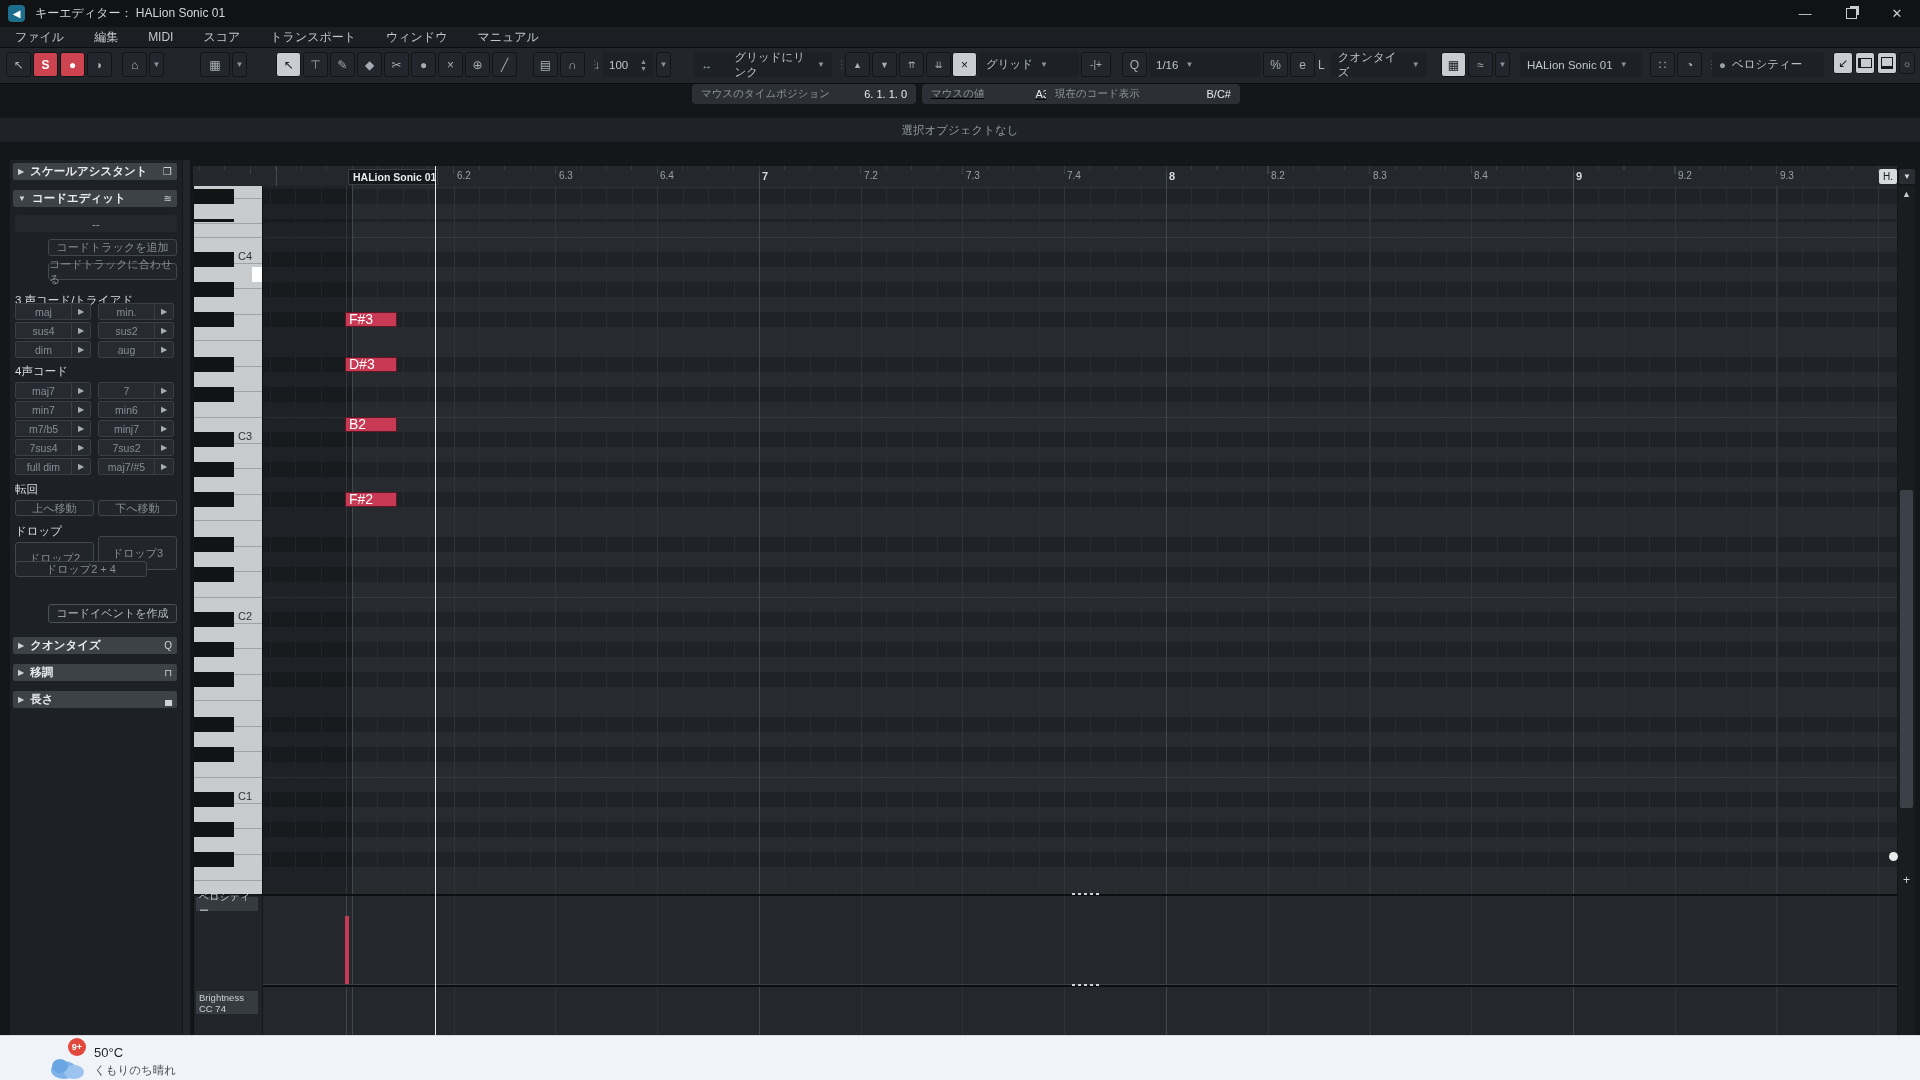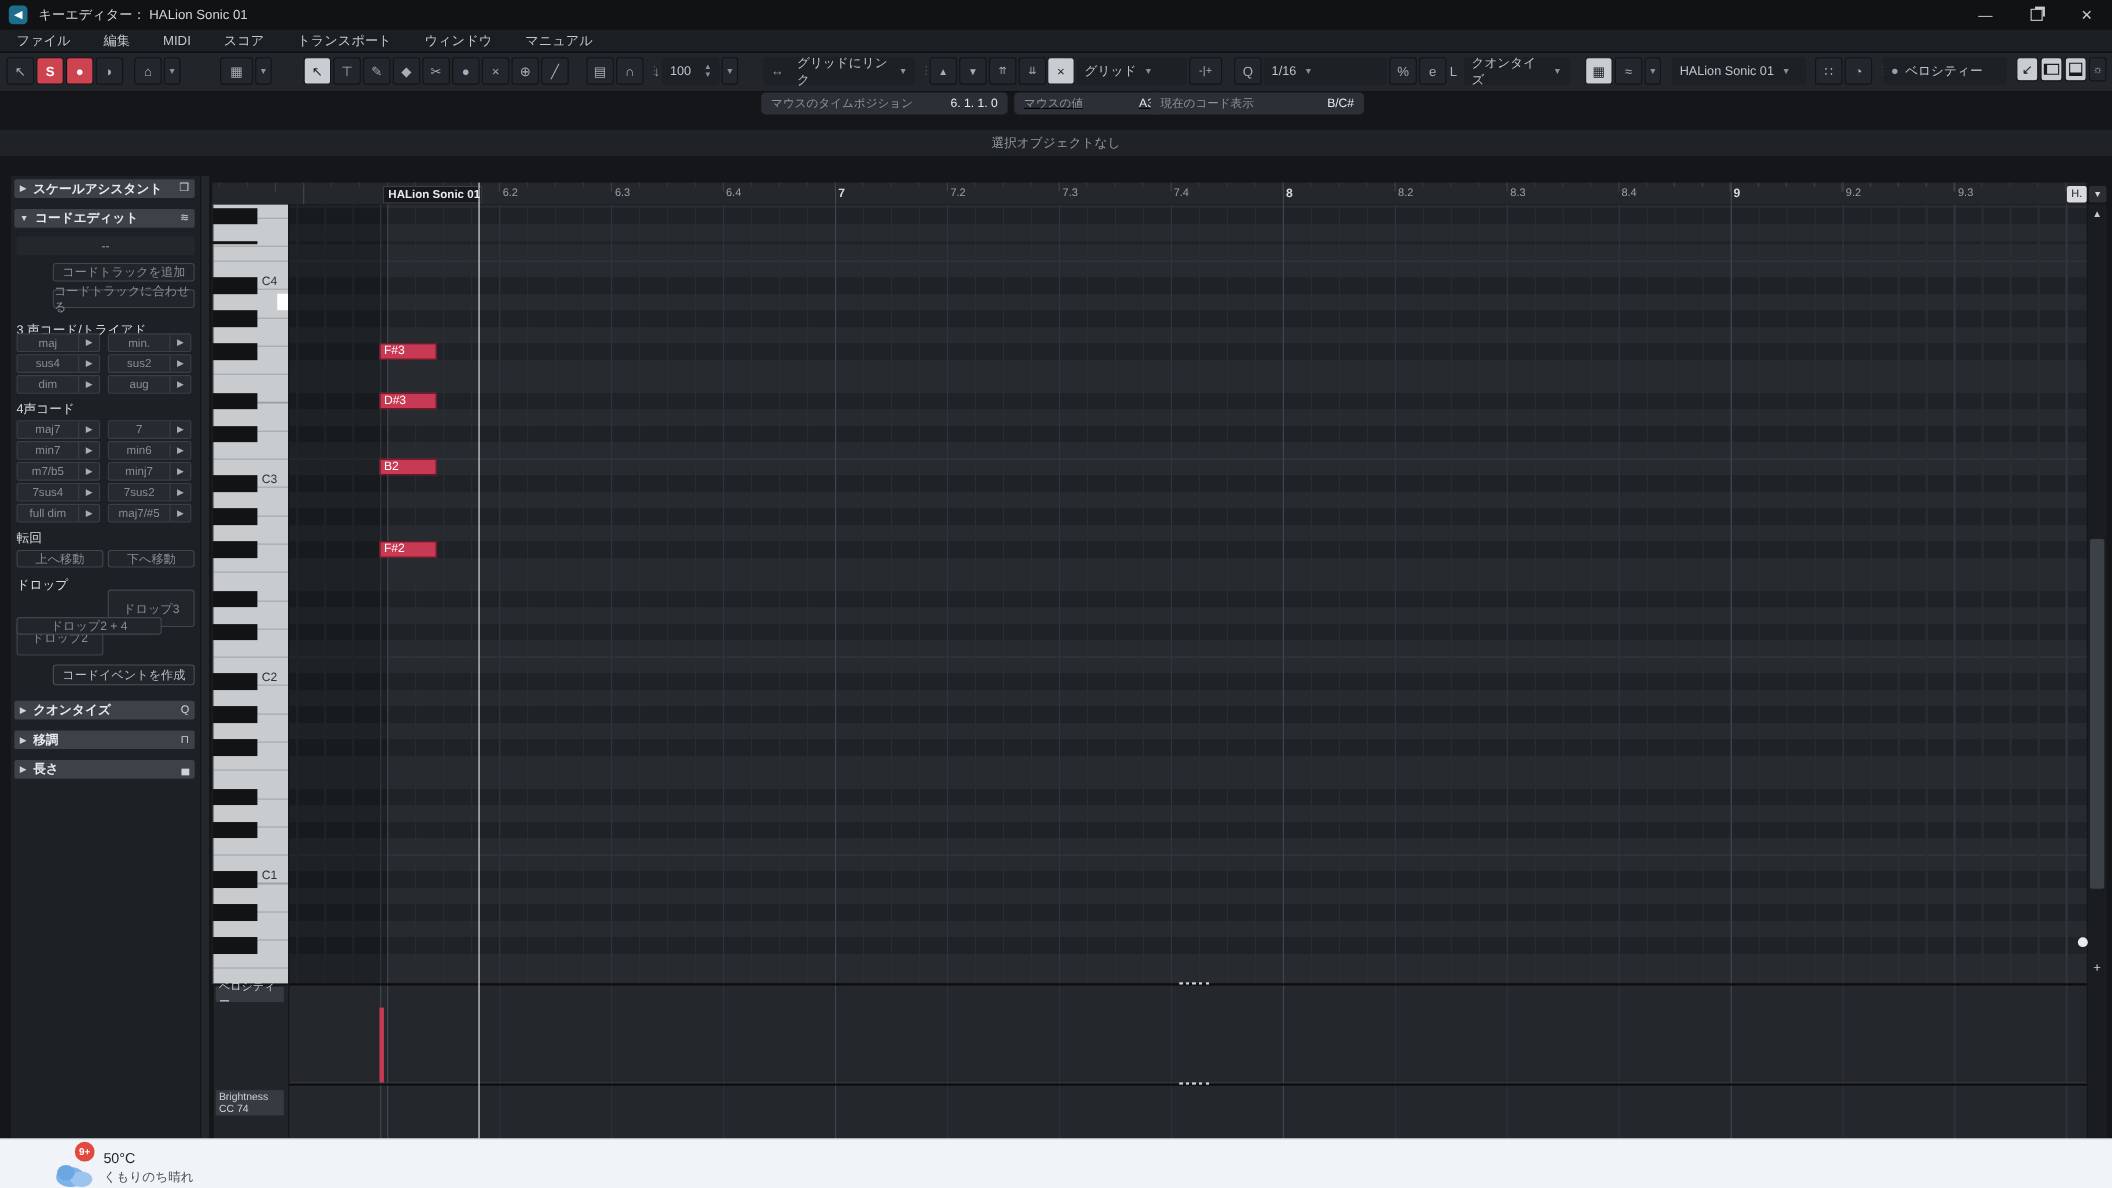--- a/index.html
+++ b/index.html
@@ -46,21 +46,21 @@
   #blackkeys{left:193px;top:186px;width:41px;height:708px;background:repeating-linear-gradient(to bottom,transparent 0 30px,#111315 30px 45px,transparent 45px 60px,#111315 60px 75px,transparent 75px 90px,#111315 90px 105px,transparent 105px 135px,#111315 135px 150px,transparent 150px 165px,#111315 165px 180px);background-position:0 36px;}
   .keylab{position:absolute;color:#2e3134;font-size:11px;margin-top:28px;}
   #grid{left:263px;top:186px;width:1634px;height:708px;
     background:
       repeating-linear-gradient(to right,#42474e 0 1px,transparent 1px 407px),
       repeating-linear-gradient(to right,#31353b 0 1px,transparent 1px 101.75px),
       repeating-linear-gradient(to right,#2a2e33 0 1px,transparent 1px 25.4375px),
       repeating-linear-gradient(to bottom,#343a40 0 1px,transparent 1px 180px),
       repeating-linear-gradient(to bottom,#272b30 0 30px,#1f2327 30px 45px,#272b30 45px 60px,#1f2327 60px 75px,#272b30 75px 90px,#1f2327 90px 105px,#272b30 105px 135px,#1f2327 135px 150px,#272b30 150px 165px,#1f2327 165px 180px);
     background-position:89px 0,89px 0,89px 0,0 51px,0 36px;}
-  .note{position:absolute;height:15px;width:52px;background:#c83a54;border:1px solid #5f1626;box-sizing:border-box;color:#fff;font-size:11px;line-height:13px;padding-left:3px;}
+  .note{position:absolute;height:15px;width:52px;background:#c83a54;border:1px solid #5f1626;box-sizing:border-box;color:#fff;font-size:14px;line-height:13px;padding-left:3px;}
   .lane{left:263px;top:896px;width:1634px;height:89px;background:
       repeating-linear-gradient(to right,#42474e 0 1px,transparent 1px 407px),
       repeating-linear-gradient(to right,#2e3238 0 1px,transparent 1px 101.75px),#24272c;
       background-position:89px 0,89px 0;}
   .lanediv{left:263px;width:1634px;height:2px;background:#0c0e10;}
   .dashes{position:absolute;width:28px;height:2px;background:repeating-linear-gradient(to right,#d0d4d8 0 3px,transparent 3px 6px);}
   .lanelab{position:absolute;left:196px;background:#363b41;color:#ccd1d6;}
   #playhead{left:435px;top:166px;width:1px;height:869px;background:#e6e9ec;}
   #partlabel{left:348px;top:169px;width:90px;height:16px;background:#16181c;border:1px solid #3a3f45;box-sizing:border-box;color:#e8eaed;font-size:10.5px;font-weight:bold;display:flex;align-items:center;padding-left:4px;}
   #vscroll{left:1898px;top:186px;width:17px;height:849px;background:#1a1d20;}
@@ -135,21 +135,21 @@
         <span>100</span>
         <span style="margin-left:auto;color:#8b9299;font-size:7px;line-height:7px;">▲<br>▼</span>
       </div>
       <div class="tb-btn tb-sm">
           <span class="car" style="margin:0;">▼</span>
         </div>
     </div>
     <div class="tbg" style="left:694px;">
       <div class="dd" style="width:138px;">
         <span style="color:#9aa1a8;">↔</span>
-        <span style="margin-left:12px;">グリッドにリンク</span>
+        <span style="margin-left:22px;">グリッドにリンク</span>
         <span class="car">▼</span>
       </div>
       <span class="sep">⋮</span>
     </div>
     <div class="tbg" id="tbg-nudge" style="left:845px;">
         <div class="tb-btn" style="position: static; font-size: 9px;">▲</div>
         <div class="tb-btn" style="position: static; font-size: 9px;">▼</div>
         <div class="tb-btn" style="position: static; font-size: 9px;">⇈</div>
         <div class="tb-btn" style="position: static; font-size: 9px;">⇊</div>
       </div>
@@ -321,21 +321,21 @@
         </div>
       </div>
     <div class="sb-lab" style="top:322px;"><span>転回</span></div>
     <div class="sb-btn" style="left:5px;top:340px;width:79px;height:16px;">
         <span>上へ移動</span>
       </div>
     <div class="sb-btn" style="left:88px;top:340px;width:79px;height:16px;">
         <span>下へ移動</span>
       </div>
     <div class="sb-lab" style="top:364px;"><span>ドロップ</span></div>
-    <div class="sb-btn" style="left:5px;top:404px;width:79px;height:32px;">
+    <div class="sb-btn" style="left:5px;top:382px;width:79px;height:32px;">
         <span>ドロップ2</span>
       </div>
     <div class="sb-btn" style="left:88px;top:376px;width:79px;height:34px;">
         <span>ドロップ3</span>
       </div>
     <div class="sb-btn" style="left:5px;top:401px;width:132px;height:16px;">
         <span>ドロップ2 + 4</span>
       </div>
     <div class="sb-btn" style="left:38px;top:444px;width:129px;height:19px;border-color:#4a5157;color:#b9bfc5;">
       <span>コードイベントを作成</span>

